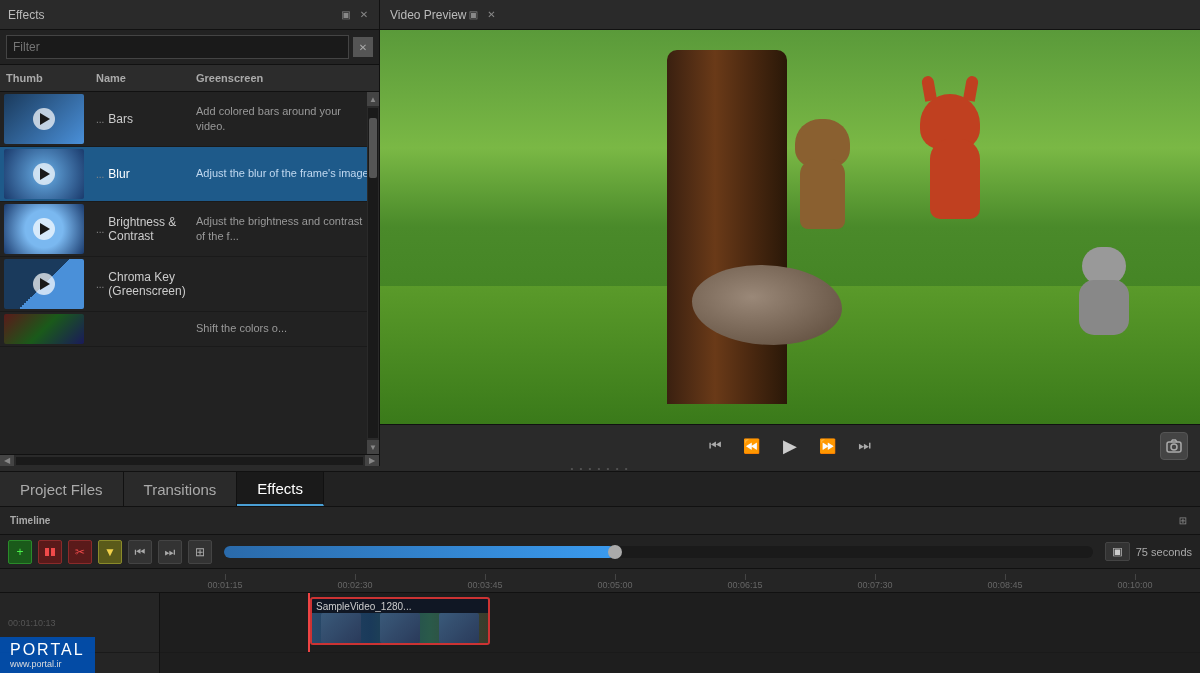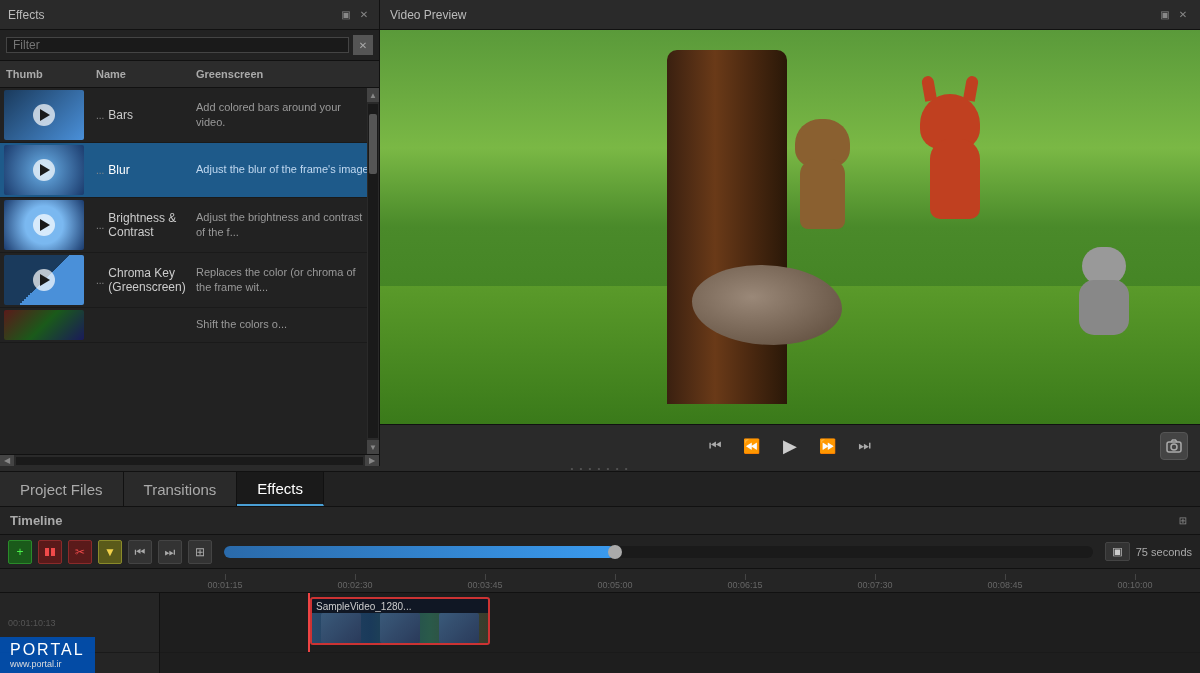--- a/index.html
+++ b/index.html
@@ -74,21 +74,21 @@
     }
 
     .filter-input {
       flex: 1;
       background: #1a1a1a;
       border: 1px solid #444;
       color: #aaa;
       padding: 3px 6px;
       font-size: 12px;
       outline: none;
-      height: 16px;
+      height: 24px;
     }
 
     .filter-clear {
       width: 20px;
       height: 20px;
       background: #555;
       border: none;
       color: #aaa;
       cursor: pointer;
       display: flex;
@@ -294,21 +294,20 @@
     .right-panel {
       flex: 1;
       display: flex;
       flex-direction: column;
       background: #1a1a1a;
     }
 
     .video-header {
       display: flex;
       align-items: center;
-      justify-content: space-between;
       background: #2a2a2a;
       padding: 5px 10px;
       border-bottom: 1px solid #111;
       height: 30px;
     }
 
     .video-header-title {
       color: #bbb;
       font-size: 12px;
       font-weight: 500;
@@ -570,21 +569,21 @@
       align-items: center;
       justify-content: space-between;
       padding: 4px 10px;
       background: #252525;
       border-bottom: 1px solid #111;
       height: 28px;
     }
 
     .timeline-title {
       color: #aaa;
-      font-size: 13px;
+      font-size: 10px;
       font-weight: 600;
     }
 
     .timeline-toolbar {
       display: flex;
       align-items: center;
       padding: 4px 8px;
       background: #222;
       border-bottom: 1px solid #111;
       gap: 6px;
@@ -896,21 +895,20 @@
         <div class="effect-row">
           <div class="effect-thumb chroma-thumb">
             <div class="play-overlay">
               <div class="play-triangle"></div>
             </div>
           </div>
           <div class="effect-name-cell">
             <span class="effect-dots">...</span>
             <span class="effect-name">Chroma Key (Greenscreen)</span>
           </div>
-          <div class="effect-desc">Replaces the color (or chroma of the frame wit...</div>
         </div>
 
         <div class="effect-row" style="min-height:35px;overflow:hidden;">
           <div class="effect-thumb color-thumb" style="height:30px;">
           </div>
           <div class="effect-name-cell">
           </div>
           <div class="effect-desc">Shift the colors o...</div>
         </div>
       </div>

